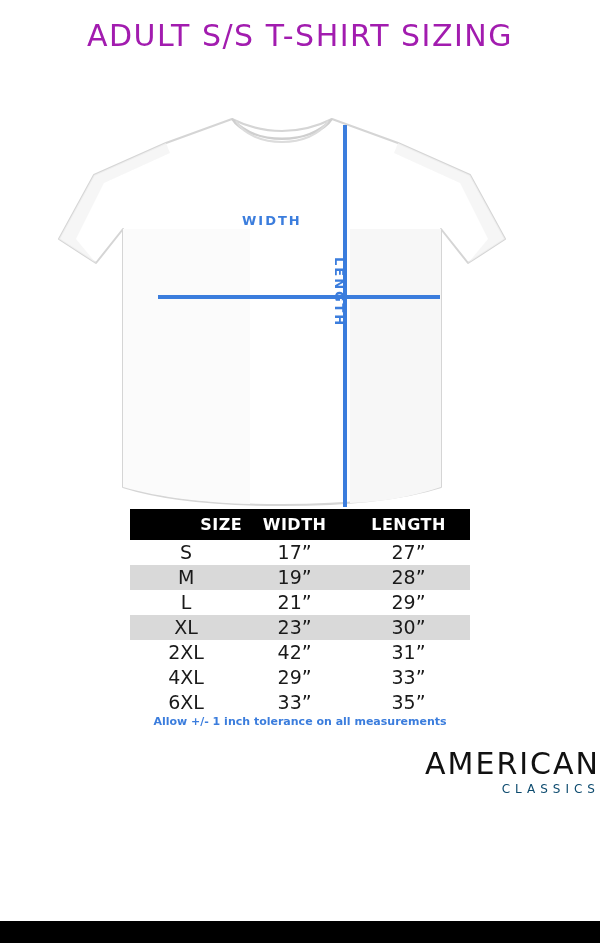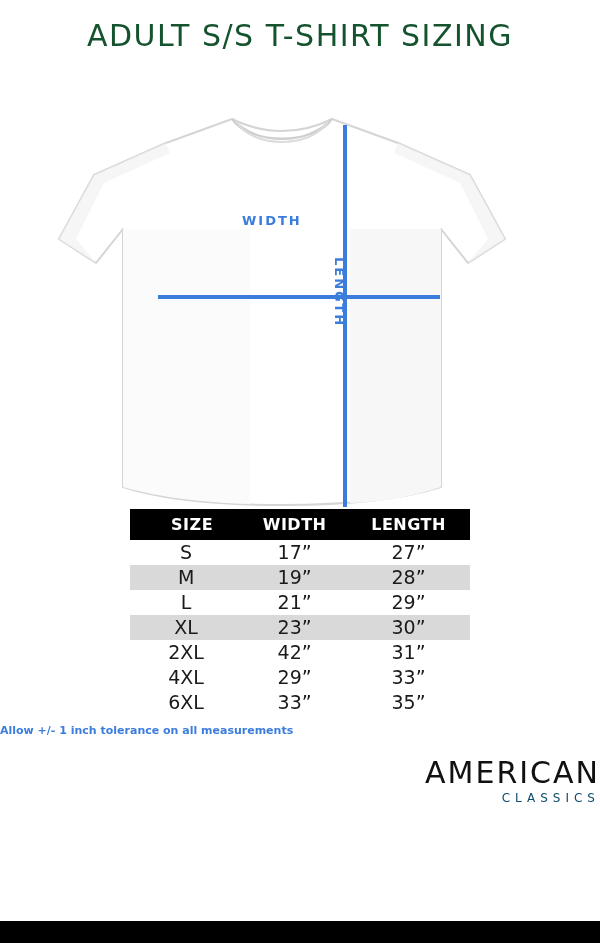--- a/index.html
+++ b/index.html
@@ -15,21 +15,21 @@
     overflow: hidden;
     position: relative;
   }
 
   
   .title {
     text-align: center;
     font-size: 30px;
     letter-spacing: 1.5px;
     font-weight: 400;
-    color: #14532d;
+    color: #a21caf;
     padding-top: 18px;
     padding-bottom: 4px;
     font-family: "DejaVu Sans", sans-serif;
   }
 
   
   .shirt-area {
     position: relative;
     width: 600px;
     height: 450px;
@@ -73,44 +73,43 @@
   table.size-table th {
     background: #000000;
     color: #ffffff;
     font-size: 16px;
     font-weight: bold;
     letter-spacing: 0.5px;
     padding: 6px 0 6px 0;
     text-align: center;
   }
   table.size-table th.col-size {
-    text-align: center;
+    text-align: right;
     padding-left: 12px;
     width: 33%;
   }
   table.size-table td {
     font-size: 19px;
     text-align: center;
     padding: 1px 0 2px 0;
     color: #1a1a1a;
     font-weight: 400;
   }
   table.size-table tr.alt td {
     background: #d9d9d9;
   }
   table.size-table tr.plain td {
     background: #ffffff;
   }
 
   .tolerance {
-    text-align: left;
+    text-align: center;
     color: #3b7ddd;
     font-size: 11px;
     font-weight: bold;
-    margin-top: 9px;
     font-family: "DejaVu Sans", sans-serif;
   }
 
   
   .brand {
     text-align: right;
     margin-top: 18px;
   }
   .brand-main {
     font-size: 30px;

